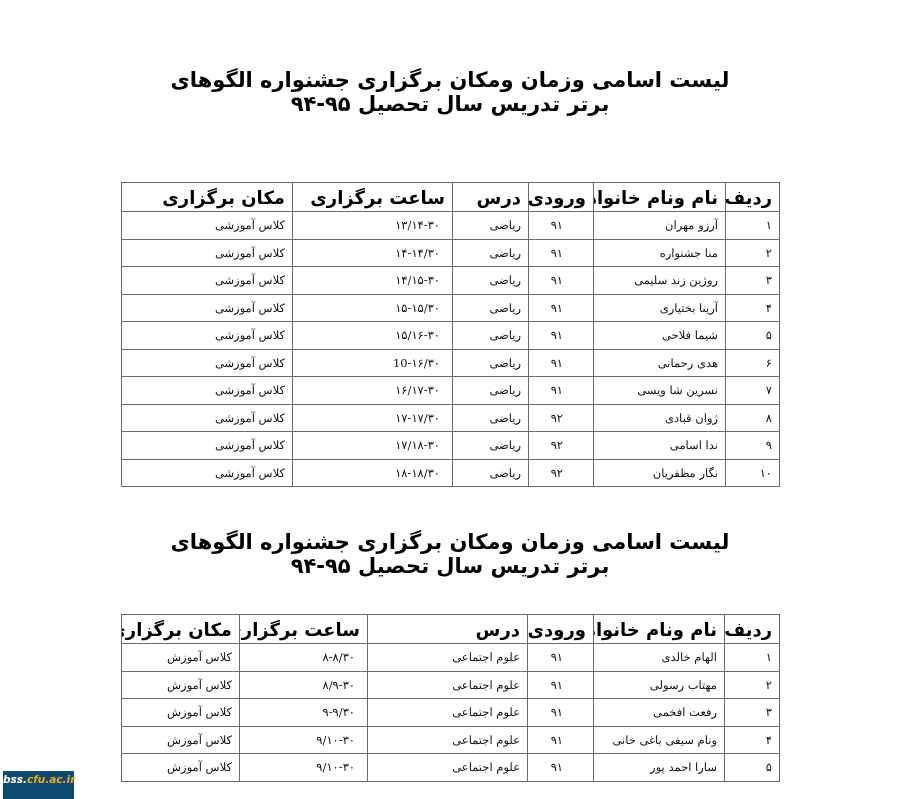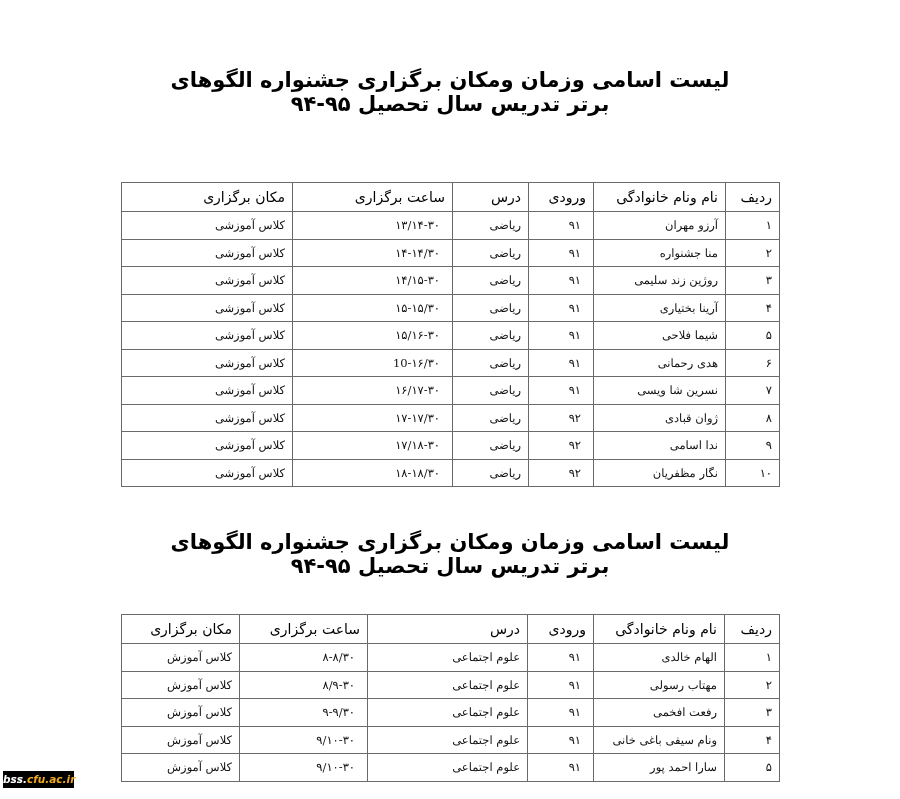--- a/index.html
+++ b/index.html
@@ -12,32 +12,32 @@
     .title.t1 { top: 68px; }
     .title.t2 { top: 530px; }
     table.list {
       position: absolute; border-collapse: collapse; direction: rtl; table-layout: fixed;
       font-family: "DejaVu Serif", serif;
     }
     table.list td, table.list th {
       border: 1.5px solid #6a6a6a; padding: 0 7px; white-space: nowrap; overflow: hidden;
     }
     table.list th {
-      font-family: "DejaVu Sans", sans-serif; font-weight: normal; font-size: 14px; height: 28px;
+      font-family: "DejaVu Sans", sans-serif; font-weight: bold; font-size: 18px; height: 28px;
       text-align: right;
     }
     table.list td { font-size: 11.5px; height: 26.5px; text-align: right; color: #111; }
     table.list td.c-radif { text-align: right; }
     table.list td.c-time { text-align: right; padding-right: 12px; }
-    table.list td.c-entry { text-align: right; padding-right: 12px; }
+    table.list td.c-entry { text-align: right; padding-right: 30px; }
     #table1 { left: 121px; top: 182px; width: 658px; }
     #table2 { left: 121px; top: 614px; width: 658px; }
     .watermark {
-      position: absolute; left: 3px; top: 771px; width: 71px; height: 17px;
-      background: #000000; color: #f0a820; font-family: "DejaVu Sans", sans-serif;
+      position: absolute; left: 3px; top: 771px; width: 71px; height: 28px;
+      background: #0c4a6e; color: #f0a820; font-family: "DejaVu Sans", sans-serif;
       font-style: italic; font-weight: bold; font-size: 10.5px; line-height: 17px; text-align: center;
     }
     .watermark .host { color: #ffffff; }
   </style>
 </head>
 <body>
 
 <div class="title t1">لیست اسامی وزمان ومکان برگزاری جشنواره الگوهای برتر تدریس سال  تحصیل ۹۵-۹۴</div>
 
 <table class="list" id="table1">

